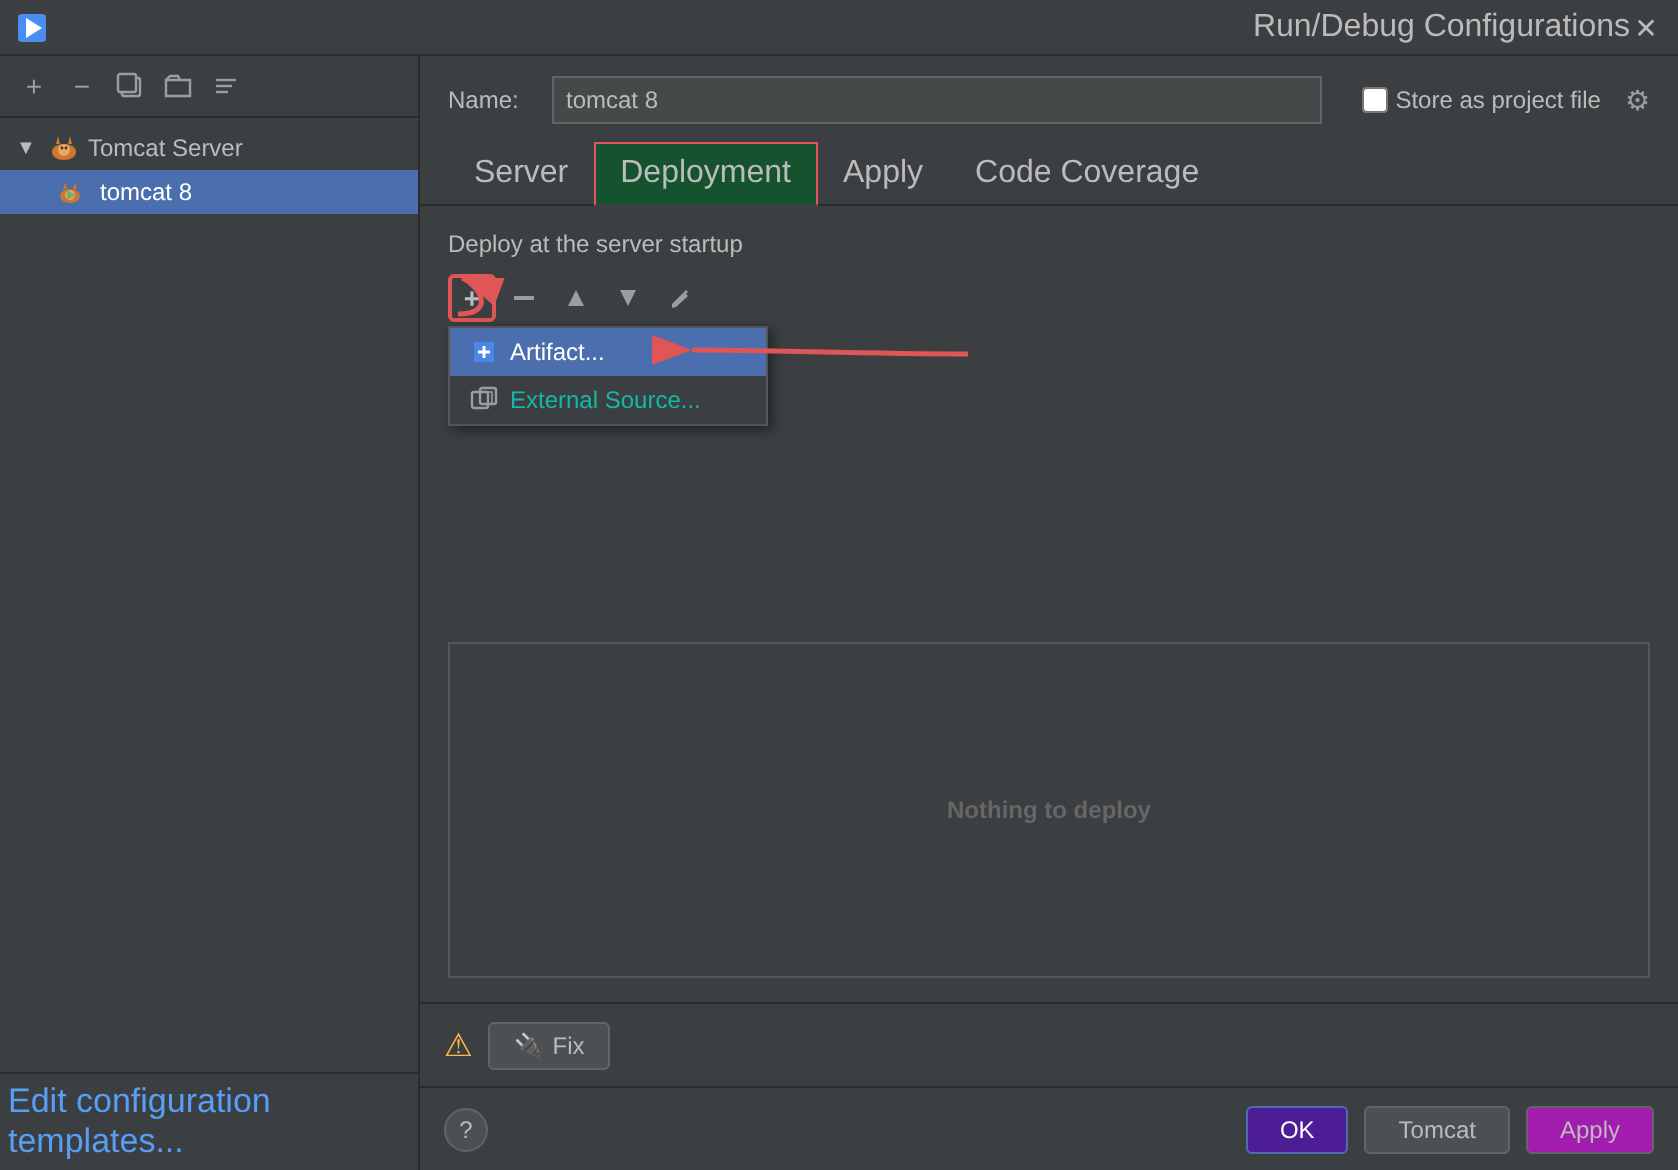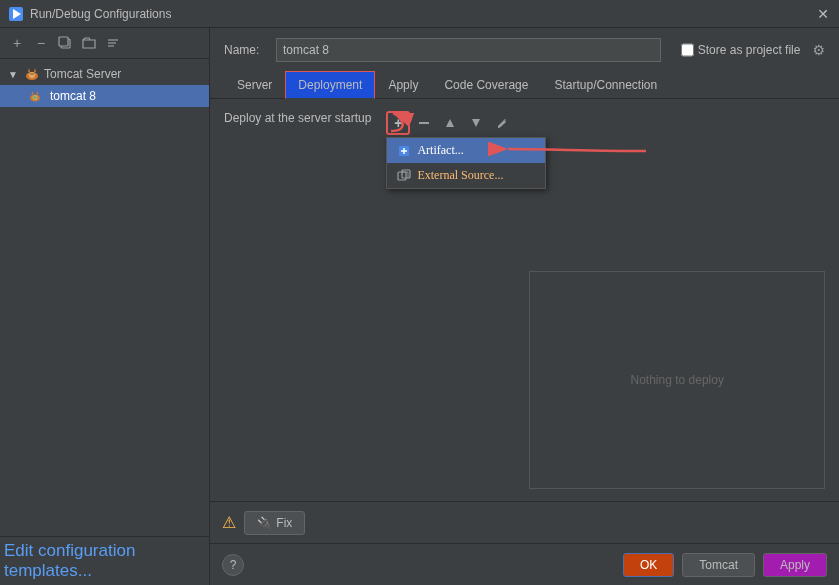--- a/index.html
+++ b/index.html
@@ -21,23 +21,24 @@
       align-items: center;
       padding: 0 8px;
       border-bottom: 1px solid #2b2b2b;
     }
     .title-bar-icon {
       width: 16px;
       height: 16px;
       margin-right: 6px;
     }
     .title-bar-title {
-      font-size: 12px;
-      color: #bbbbbb;
-      flex: 1;
+      font-size: 16px;
+      color: #bbbbbb;
+      flex: 1;
+      text-align: right;
     }
     .title-bar-close {
       width: 16px;
       height: 16px;
       display: flex;
       align-items: center;
       justify-content: center;
       cursor: pointer;
       color: #bbbbbb;
       font-size: 14px;
@@ -149,41 +150,40 @@
     .tabs-row {
       display: flex;
       align-items: center;
       padding: 0 14px;
       border-bottom: 1px solid #2b2b2b;
       gap: 0;
     }
     .tab {
       padding: 6px 12px;
       cursor: pointer;
-      font-size: 12px;
+      font-size: 16px;
       color: #bbbbbb;
       border: 1px solid transparent;
       position: relative;
       bottom: -1px;
     }
     .tab.active {
       color: #bbbbbb;
       border: 1px solid #e05555;
       border-bottom: 1px solid #3c3f41;
-      background: #1d4ed8;
+      background: #14532d;
     }
 
     
     .content-area {
       flex: 1;
       padding: 12px 14px;
       position: relative;
       display: flex;
-      flex-direction: row;
-      gap: 15px;
+      flex-direction: column;
     }
     .deploy-label {
       font-size: 12px;
       color: #bbbbbb;
       margin-bottom: 8px;
     }
 
     
     .deploy-toolbar {
       display: flex;
@@ -216,30 +216,29 @@
     
     .dropdown-menu {
       position: absolute;
       top: 28px;
       left: 0;
       background: #3c3f41;
       border: 1px solid #555555;
       z-index: 100;
       min-width: 160px;
       box-shadow: 2px 2px 6px rgba(0,0,0,0.5);
-      font-family: Liberation Serif, serif;
     }
     .dropdown-item {
       display: flex;
       align-items: center;
       padding: 5px 10px;
       cursor: pointer;
       gap: 6px;
       font-size: 12px;
-      color: #fdba74;
+      color: #14b8a6;
     }
     .dropdown-item.selected-item { background: #4b6eaf; color: #ffffff; }
 
     
     .deploy-area {
       flex: 1;
       border: 1px solid #555555;
       background: #3c3f41;
       display: flex;
       align-items: center;
@@ -295,21 +294,21 @@
       gap: 8px;
     }
     .dialog-btn {
       padding: 4px 16px;
       border-radius: 3px;
       cursor: pointer;
       font-size: 12px;
       border: 1px solid #646464;
     }
     .dialog-btn.ok-btn {
-      background: #c2410c;
+      background: #4c1d95;
       border-color: #4b6eaf;
       color: #ffffff;
     }
     .dialog-btn.cancel-btn {
       background: #4c5052;
       color: #bbbbbb;
     }
     .dialog-btn.apply-btn {
       background: #a21caf;
       color: #bbbbbb;
@@ -421,21 +420,20 @@
         <span>Store as project file</span>
       </div>
       <span class="gear-icon">⚙</span>
     </div>
 
     <div class="tabs-row">
       <div class="tab">Server</div>
       <div class="tab active">Deployment</div>
       <div class="tab">Apply</div>
       <div class="tab">Code Coverage</div>
-      <div class="tab">Startup/Connection</div>
     </div>
 
     <div class="content-area">
       <div class="deploy-label">Deploy at the server startup</div>
 
       <div style="position:relative;">
         <div class="deploy-toolbar">
           <button class="deploy-btn add-btn">+</button>
           <button class="deploy-btn">
             <svg width="10" height="2" viewBox="0 0 10 2">
@@ -495,21 +493,21 @@
         <svg class="red-arrow-svg" width="200" height="50" style="position:absolute; top:20px; left:80px; pointer-events:none; z-index:200;">
           <defs>
             <marker id="arrowhead2" markerWidth="8" markerHeight="6" refX="0" refY="3" orient="auto">
               <polygon points="8 0, 0 3, 8 6" fill="#e05555"></polygon>
             </marker>
           </defs>
           <path d="M180,20 C130,20 80,18 42,18" stroke="#e05555" stroke-width="2.5" fill="none" marker-end="url(#arrowhead2)"></path>
         </svg>
       </div>
 
-      <div class="deploy-area" style="margin-top: 160px;">
+      <div class="deploy-area" style="margin-top: 160px; font-weight: bold;">
         <span class="nothing-label">Nothing to deploy</span>
       </div>
     </div>
 
     <div class="bottom-bar">
       <span class="warning-icon">⚠</span>
       <button class="fix-btn">
         <span>🔌</span>
         <span>Fix</span>
       </button>

